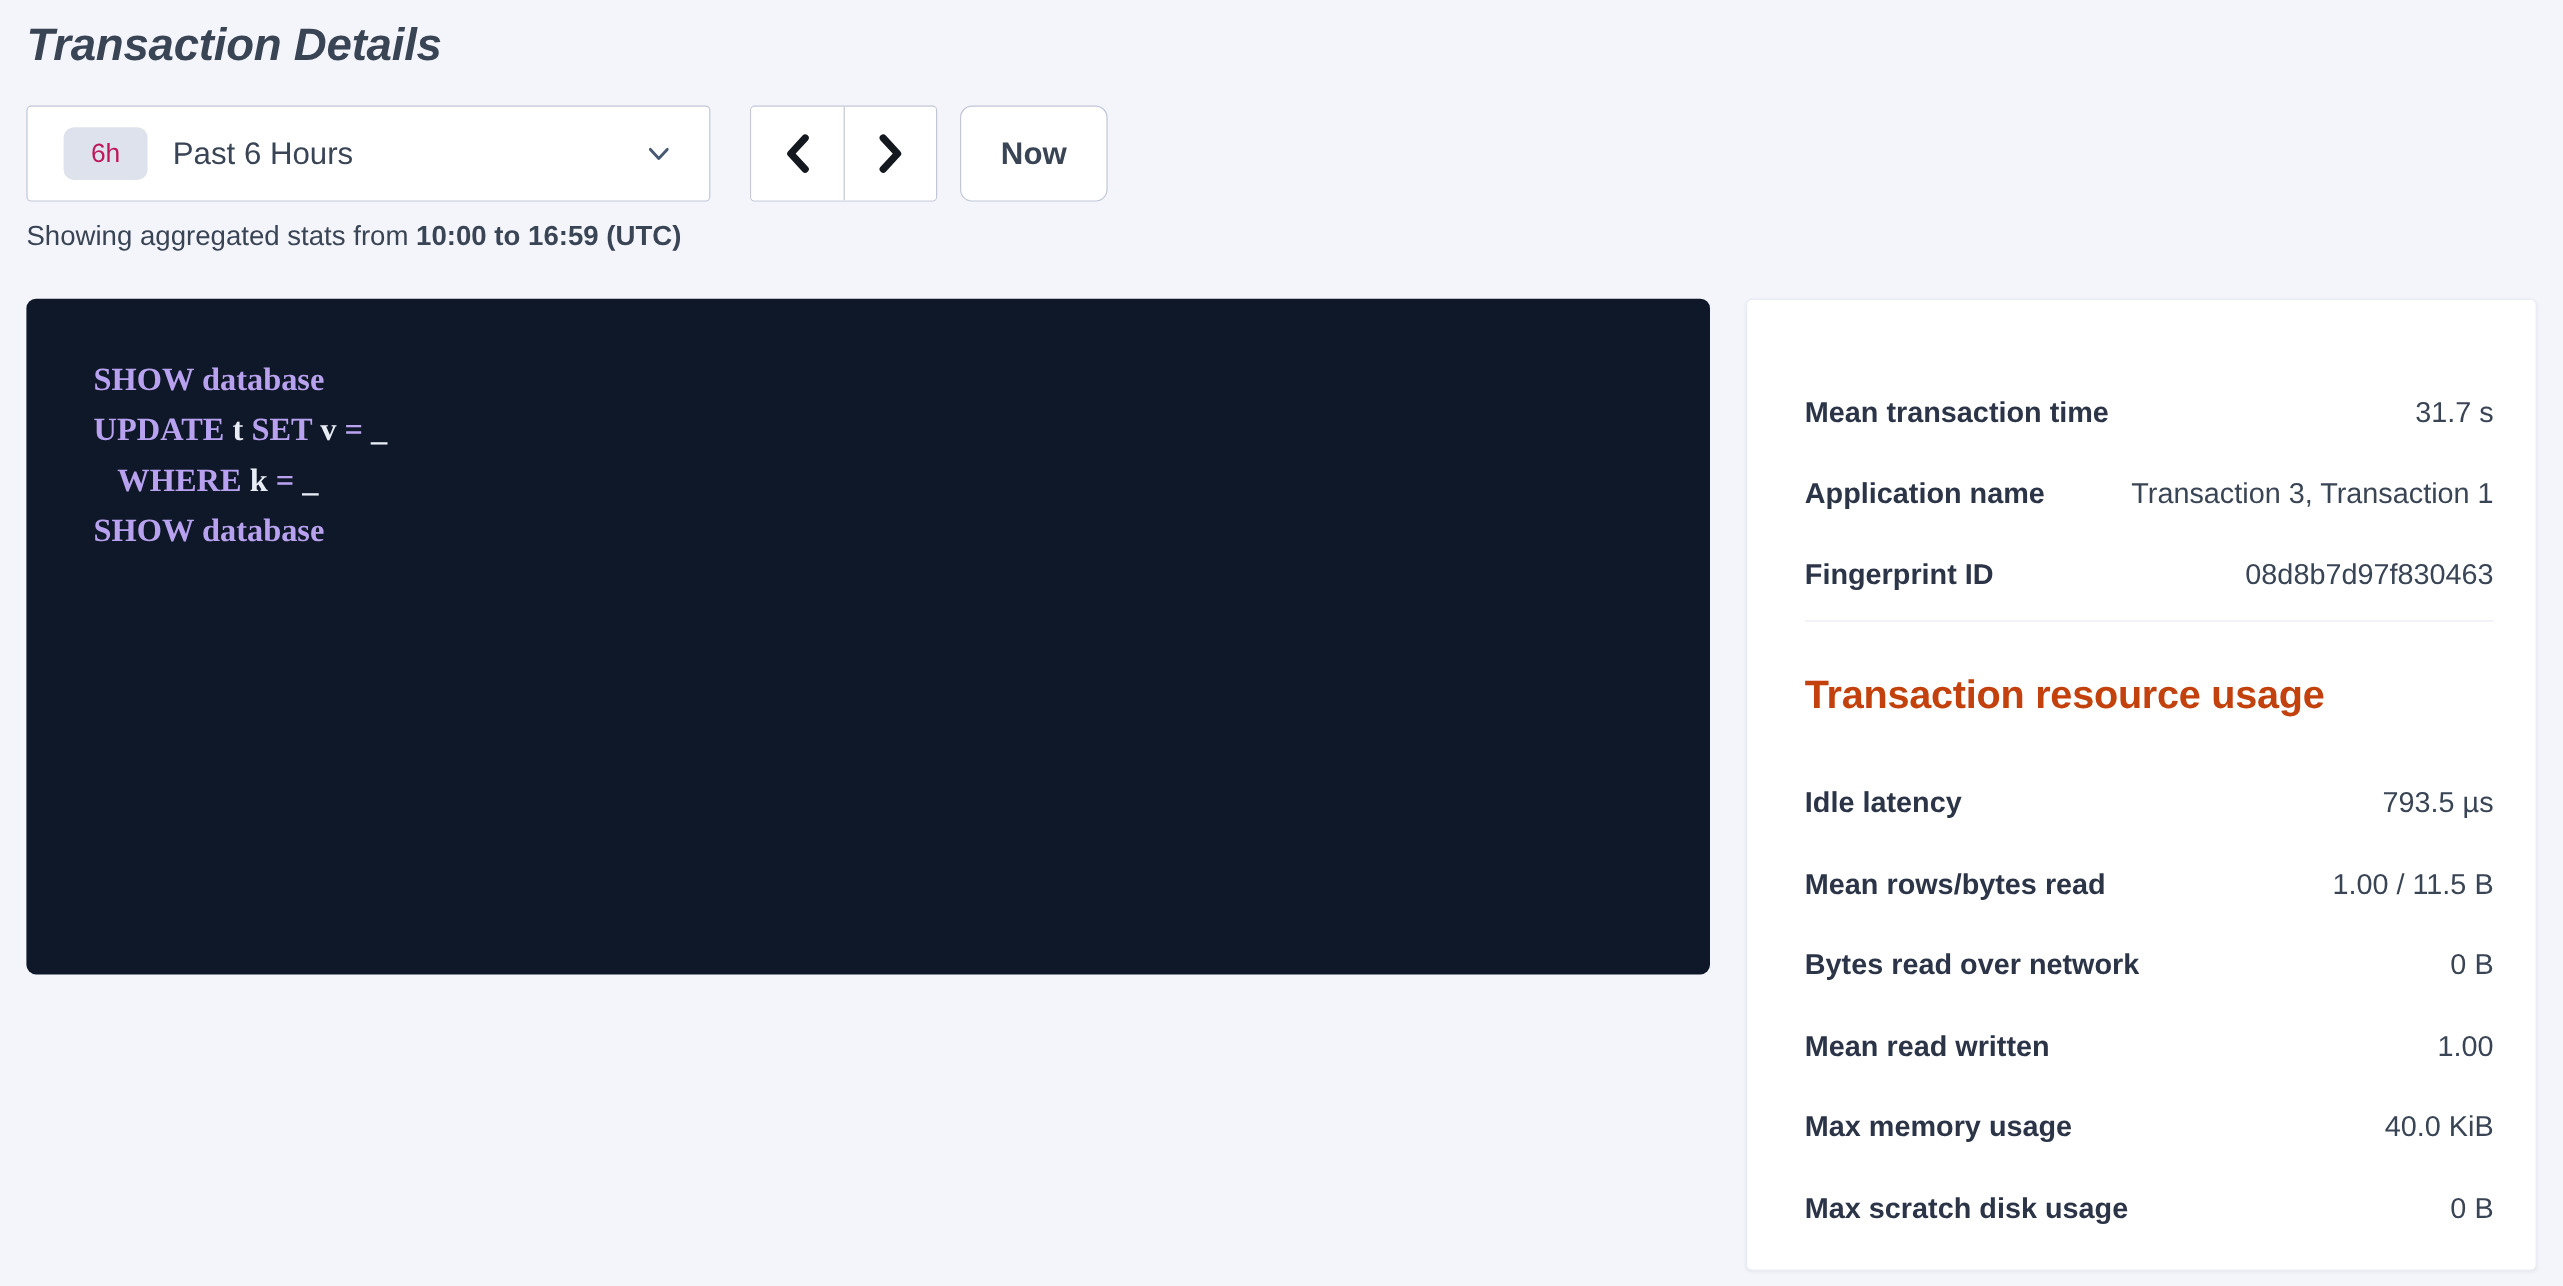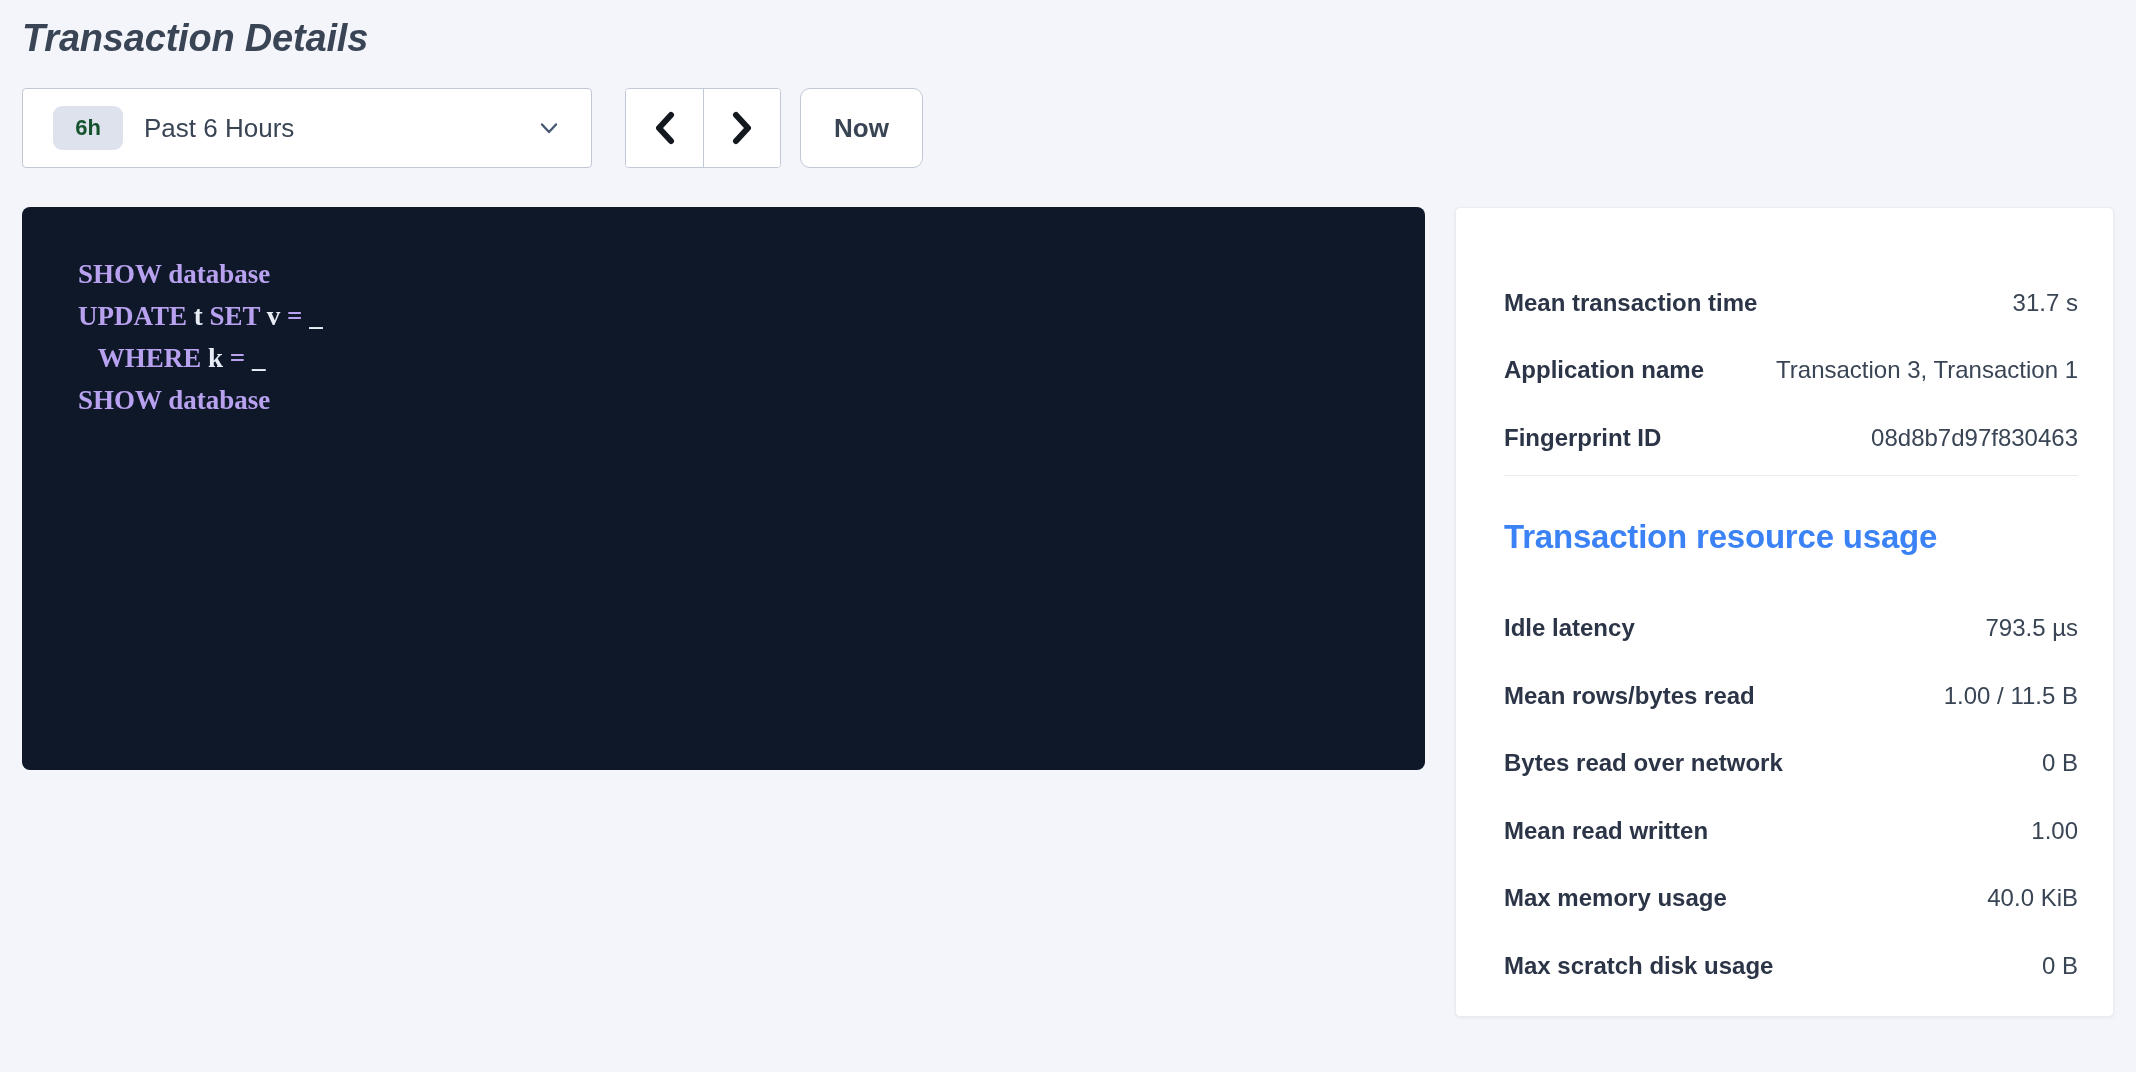--- a/index.html
+++ b/index.html
@@ -43,22 +43,22 @@
   .range-badge {
     margin-left: 30px;
     background: #dde2ec;
     border-radius: 9px;
     height: 44px;
     min-width: 70px;
     display: flex;
     align-items: center;
     justify-content: center;
     font-size: 22px;
-    font-weight: 700;
-    color: #14532d;
+    font-weight: 400;
+    color: #be185d;
   }
   .range-label {
     margin-left: 21px;
     font-size: 26px;
     color: #394455;
   }
   .dropdown .caret {
     position: absolute;
     right: 30px;
     top: 50%;
@@ -164,21 +164,21 @@
   .card .divider {
     border: none;
     border-top: 1px solid #e8ecf3;
     margin-top: 23px;
   }
   .section-title {
     margin-top: 42px;
     font-size: 33px;
     line-height: 38px;
     font-weight: 800;
-    color: #3b82f6;
+    color: #c2410c;
     letter-spacing: -0.2px;
   }
   .resource-rows { margin-top: 19px; }
 </style>
 </head>
 <body>
 
 <div class="page">
 
   <h1 class="page-title">Transaction Details</h1>
@@ -201,20 +201,21 @@
       <button class="nav-btn">
         <svg width="30" height="36" viewBox="0 0 30 36">
           <polyline points="9,5 21,18 9,31" fill="none" stroke="#14181f" stroke-width="6" stroke-linecap="round" stroke-linejoin="round"></polyline>
         </svg>
       </button>
     </div>
 
     <button class="now-btn">Now</button>
   </div>
 
+  <p class="agg-summary"><span>Showing aggregated stats from </span><b>10:00 to 16:59 (UTC)</b></p>
 
   <div class="main-row">
 
     <div class="sql-box">
       <pre id="sql-pre"><div><span class="tok-kw">SHOW</span><span class="tok-id"> </span><span class="tok-kw">database</span></div><div><span class="tok-kw">UPDATE</span><span class="tok-id"> t </span><span class="tok-kw">SET</span><span class="tok-id"> v </span><span class="tok-kw">=</span><span class="tok-id"> _</span></div><div><span class="tok-id">   </span><span class="tok-kw">WHERE</span><span class="tok-id"> k </span><span class="tok-kw">=</span><span class="tok-id"> _</span></div><div><span class="tok-kw">SHOW</span><span class="tok-id"> </span><span class="tok-kw">database</span></div></pre>
     </div>
 
     <aside class="card">
       <div id="stat-rows">
           <div class="stat-row">

